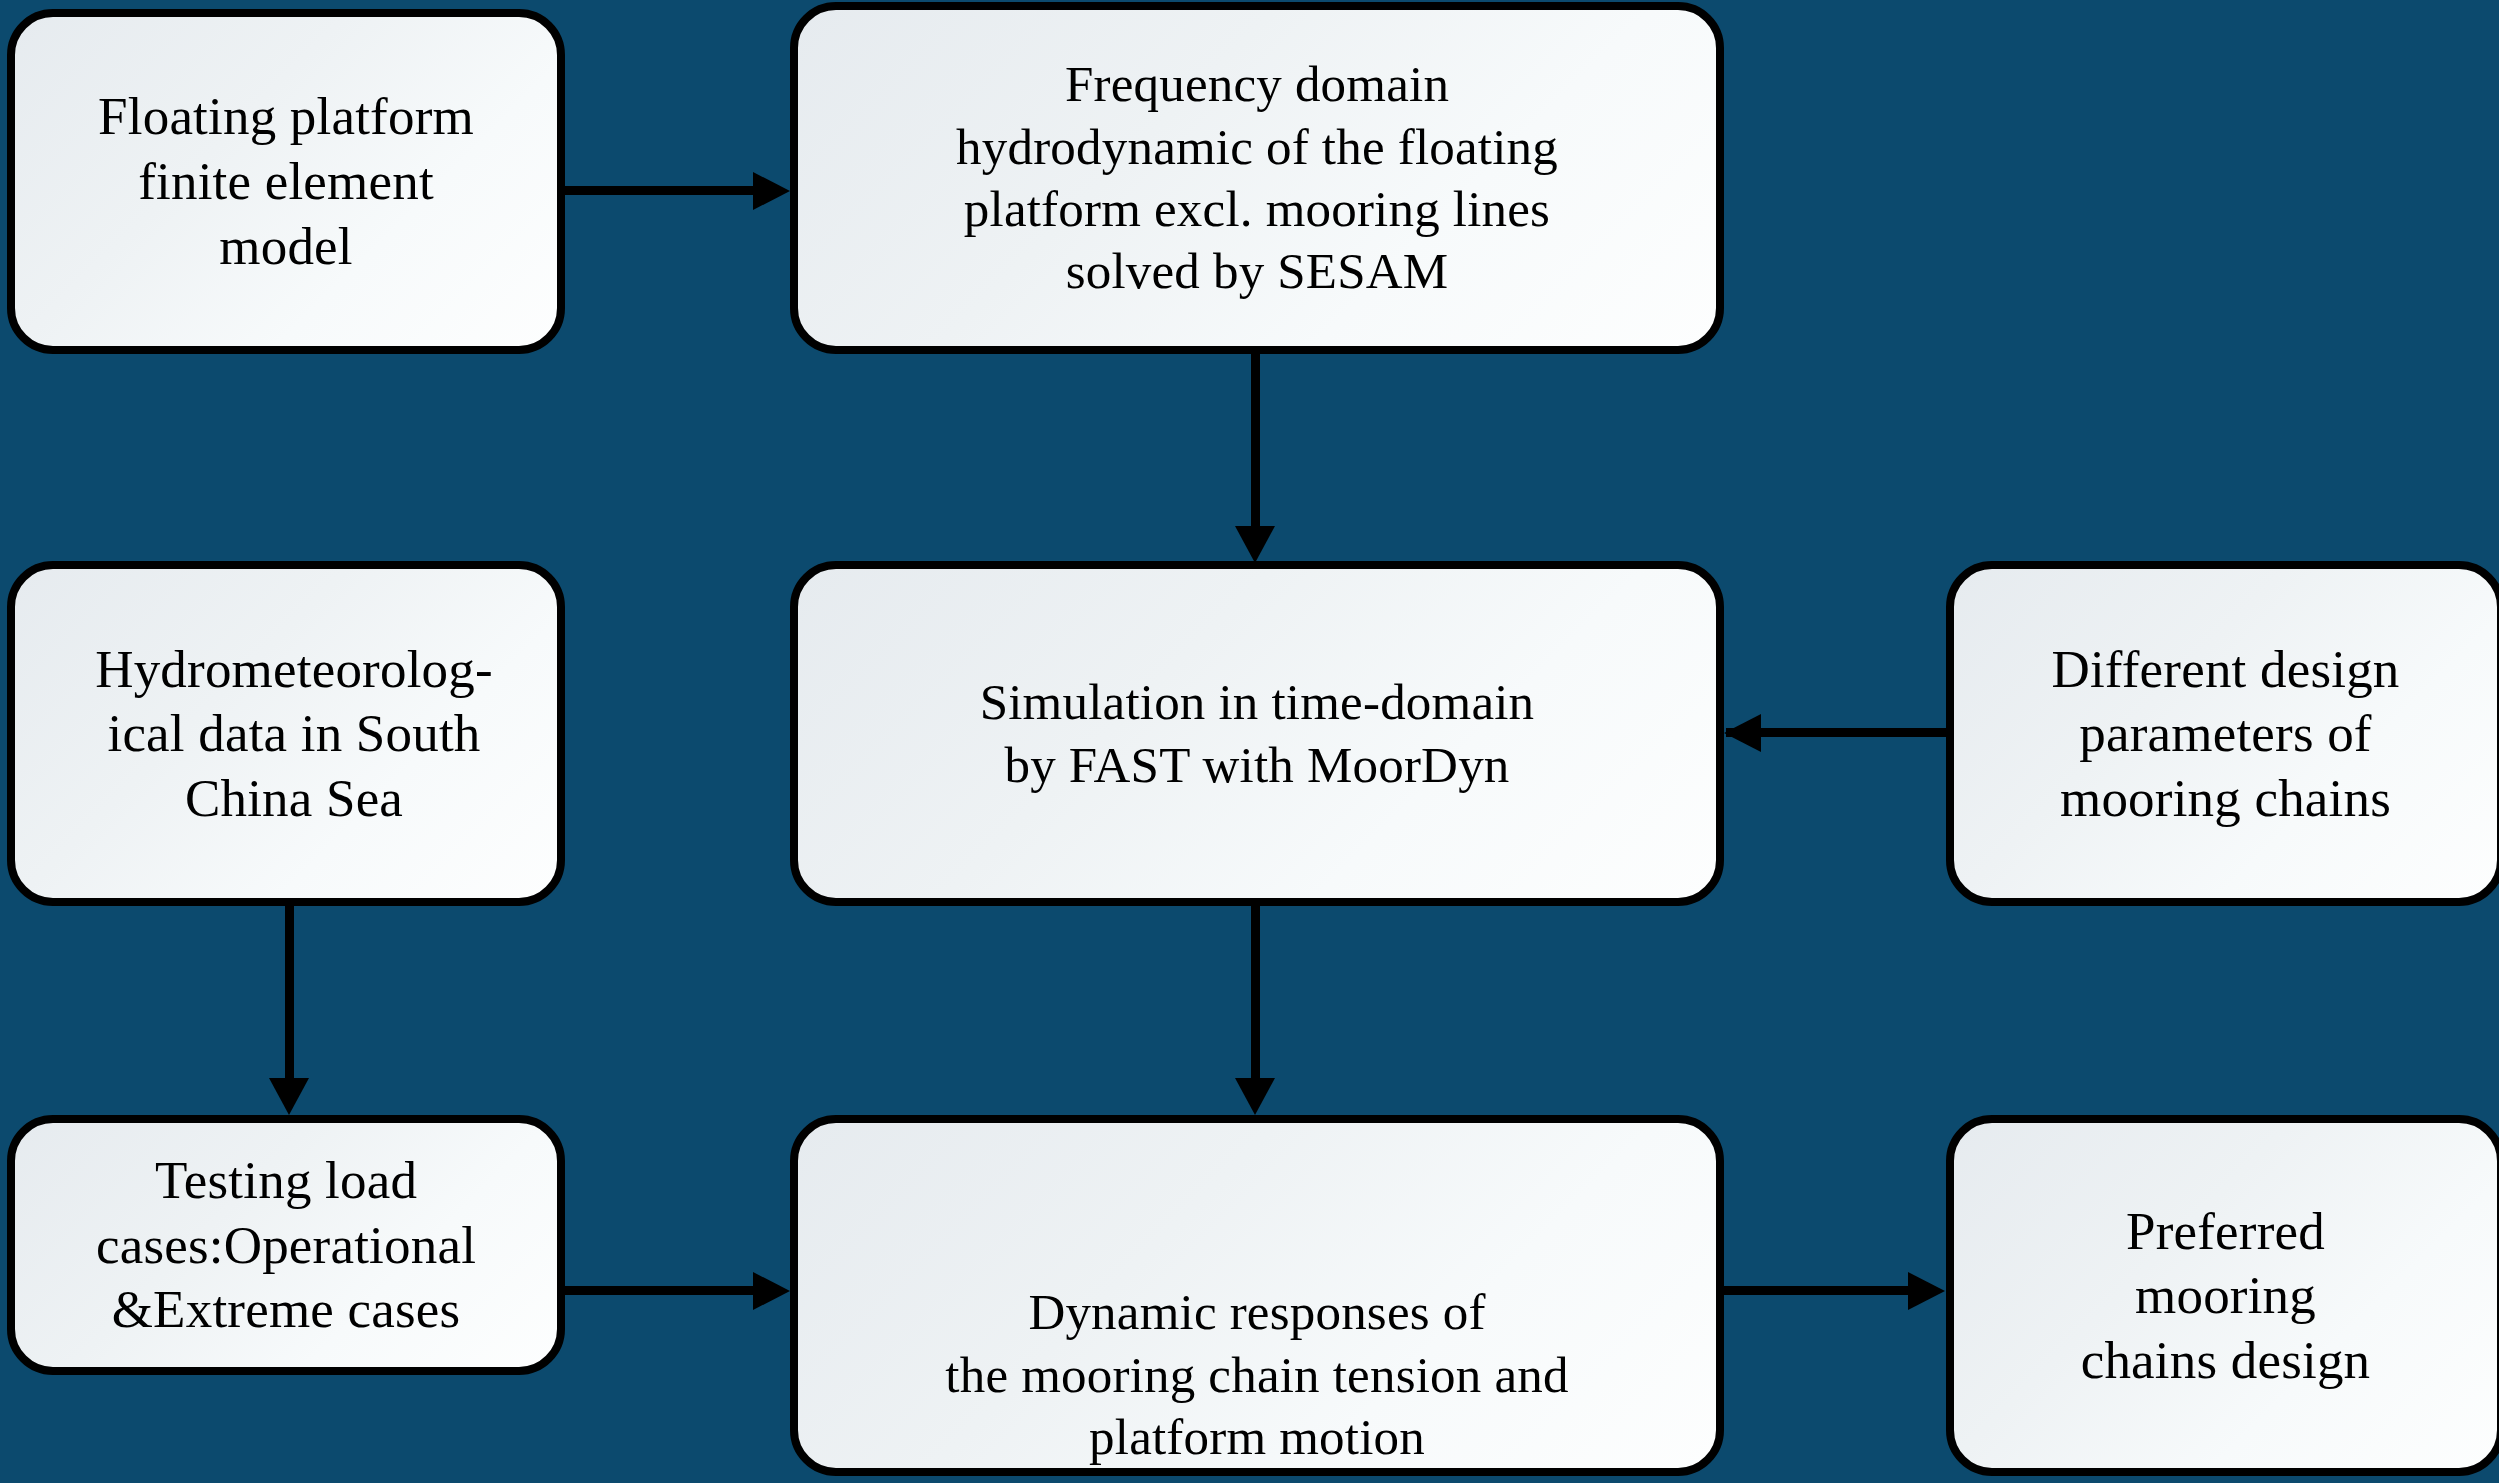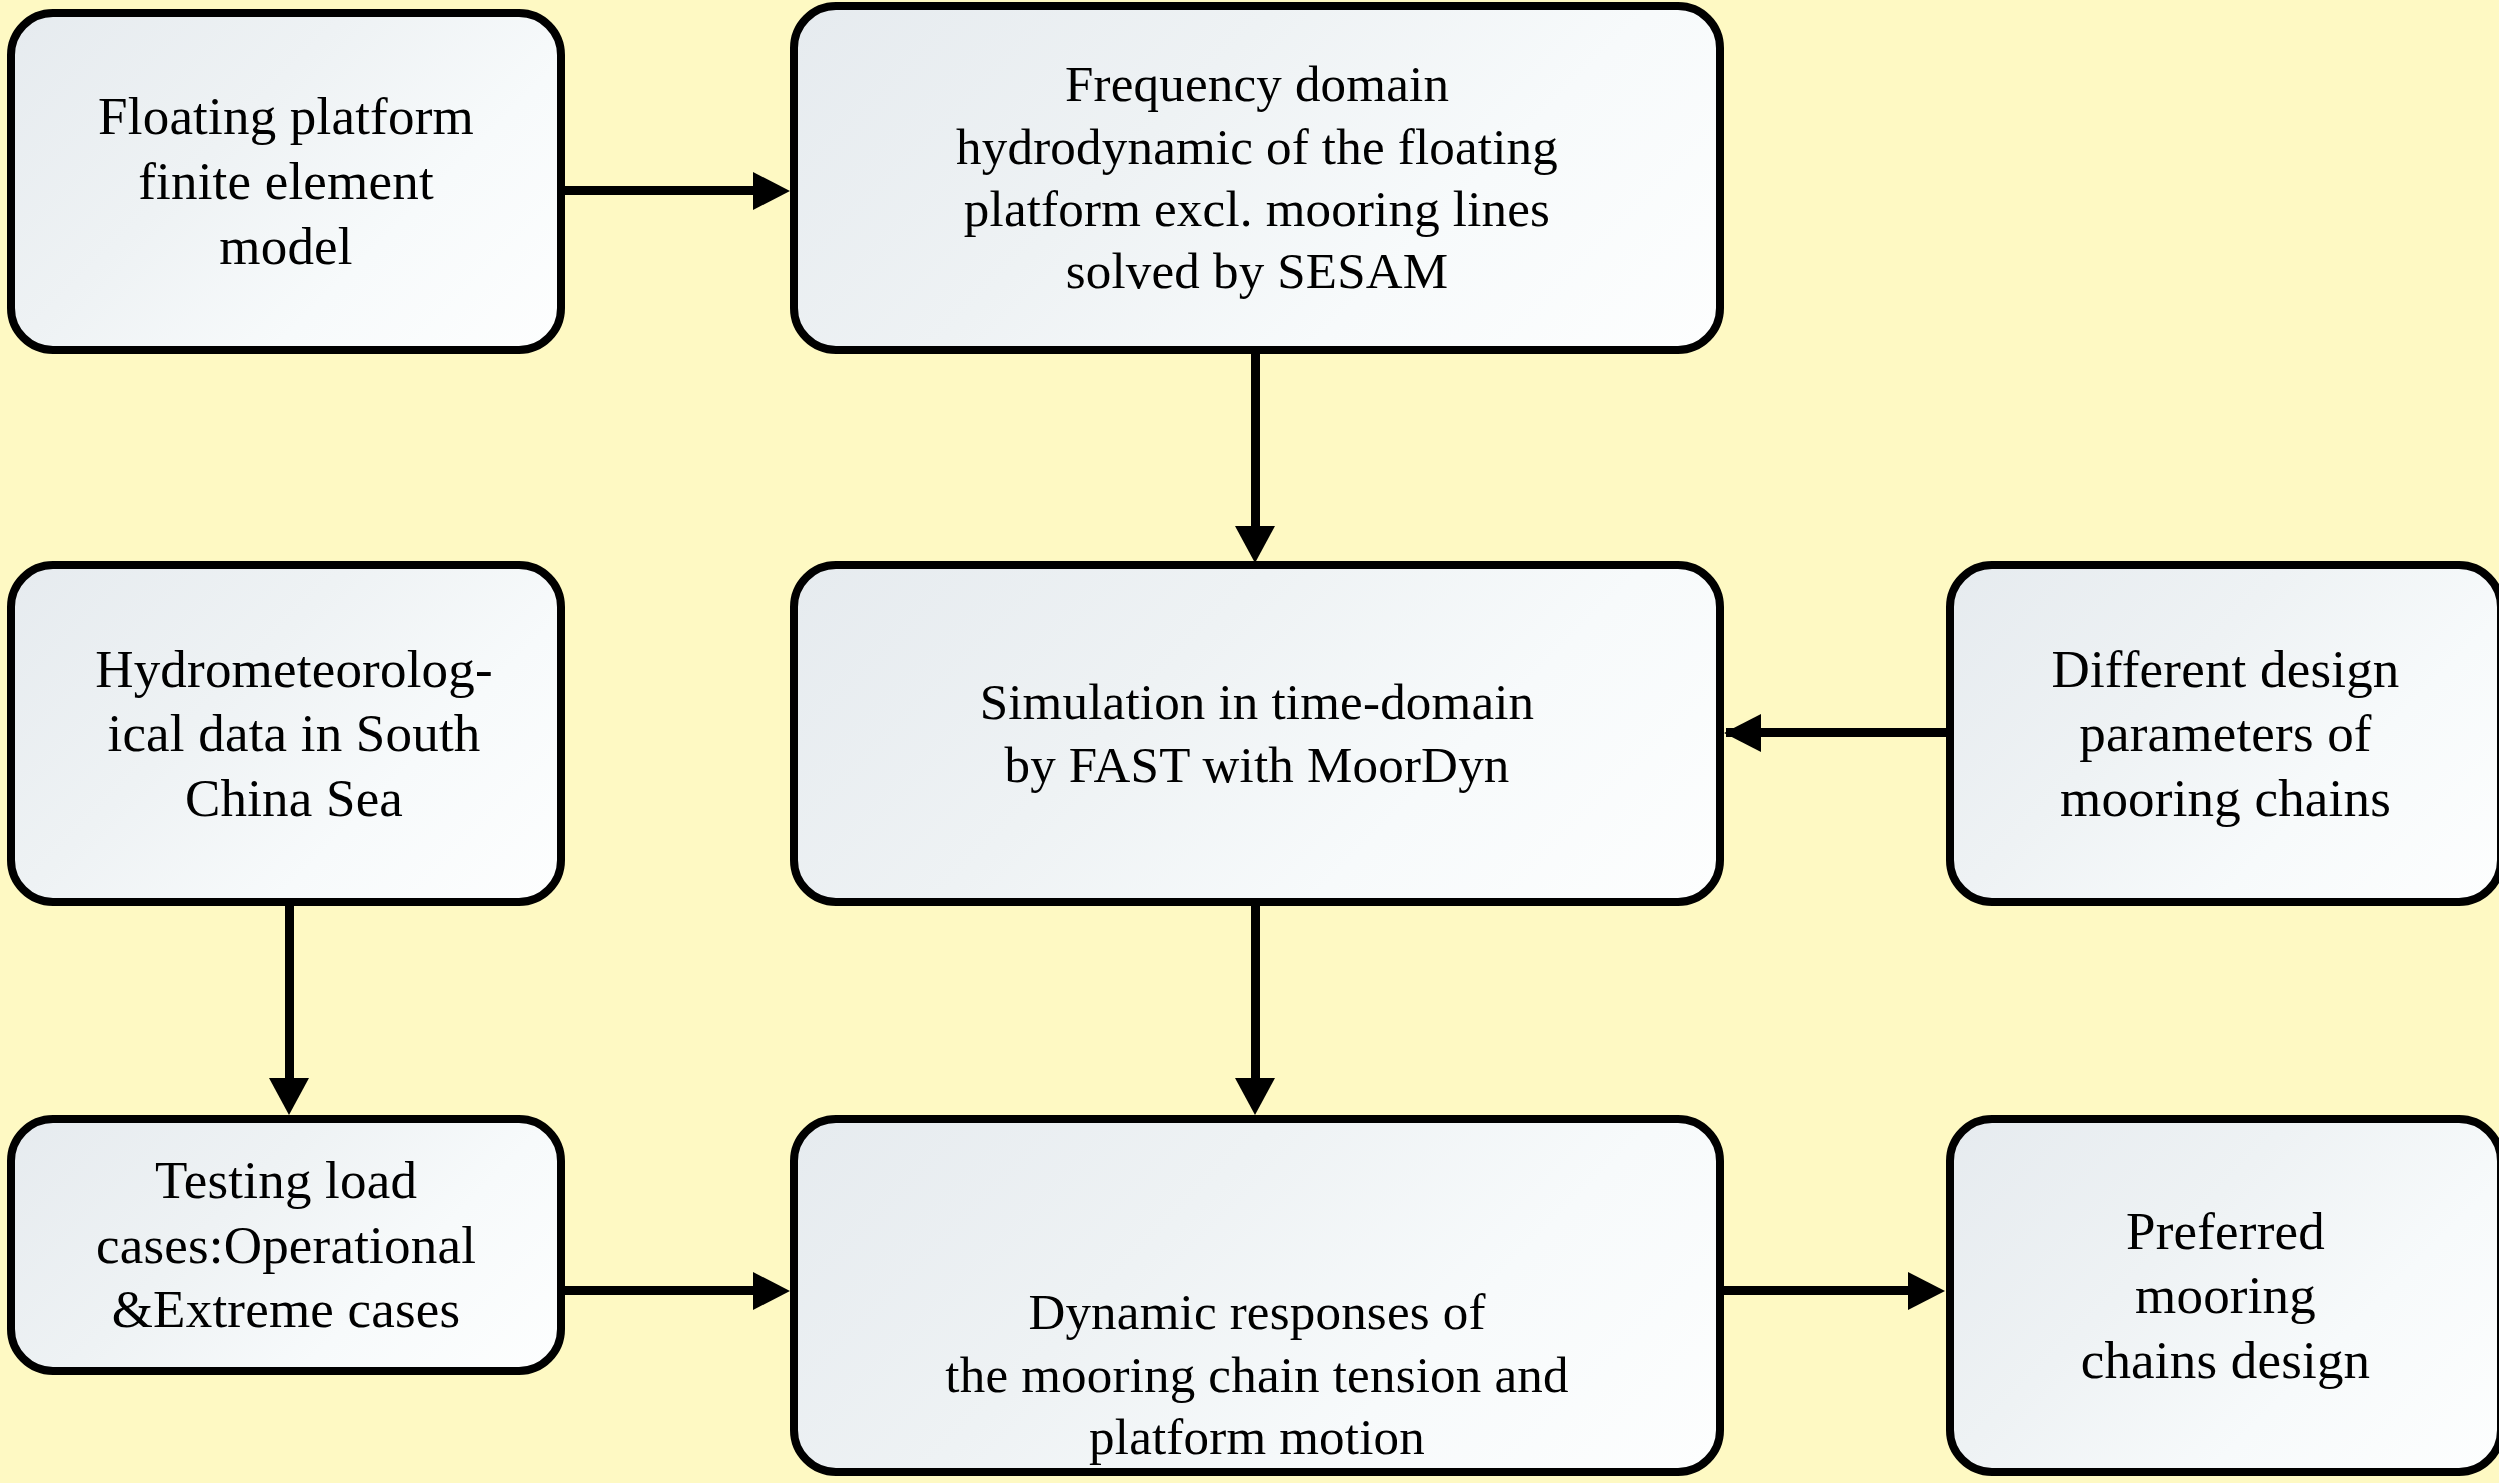--- a/index.html
+++ b/index.html
@@ -5,21 +5,21 @@
 <style>
   html, body {
     margin: 0;
     padding: 0;
     background: #ffffff;
   }
   #canvas {
     position: relative;
     width: 2500px;
     height: 1484px;
-    background: #fef9c3;
+    background: #0c4a6e;
     overflow: hidden;
     font-family: "Liberation Serif", "DejaVu Serif", serif;
   }
   .node {
     position: absolute;
     box-sizing: border-box;
     border: 8px solid #000000;
     border-radius: 46px;
     background: linear-gradient(135deg, #e6ebef 0%, #eef2f4 38%, #f7fafb 68%, #fdfefe 100%);
     display: flex;

